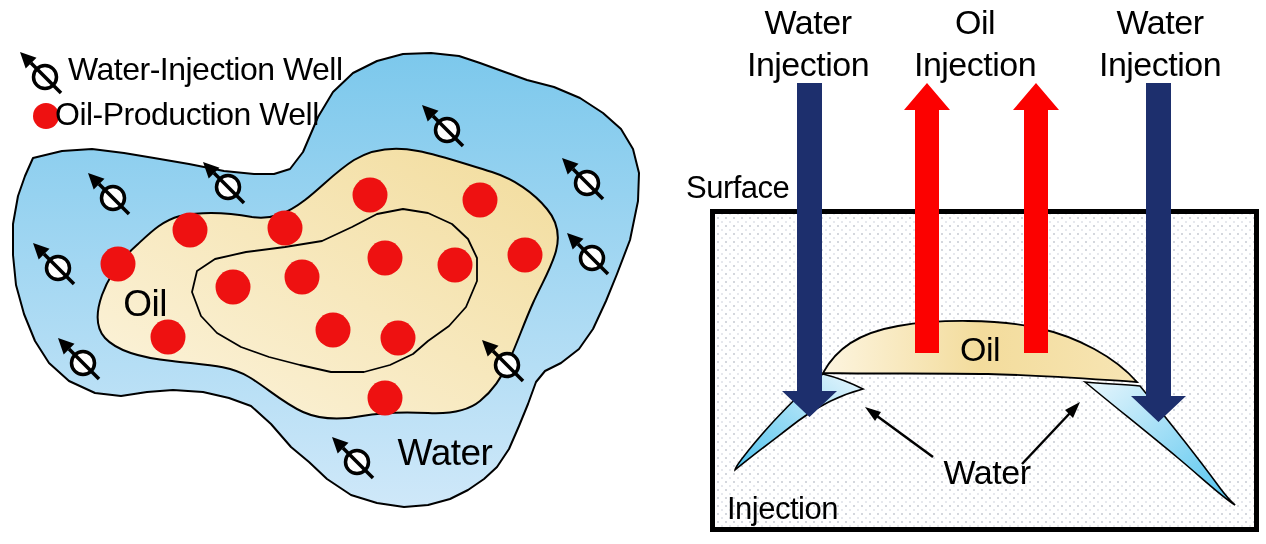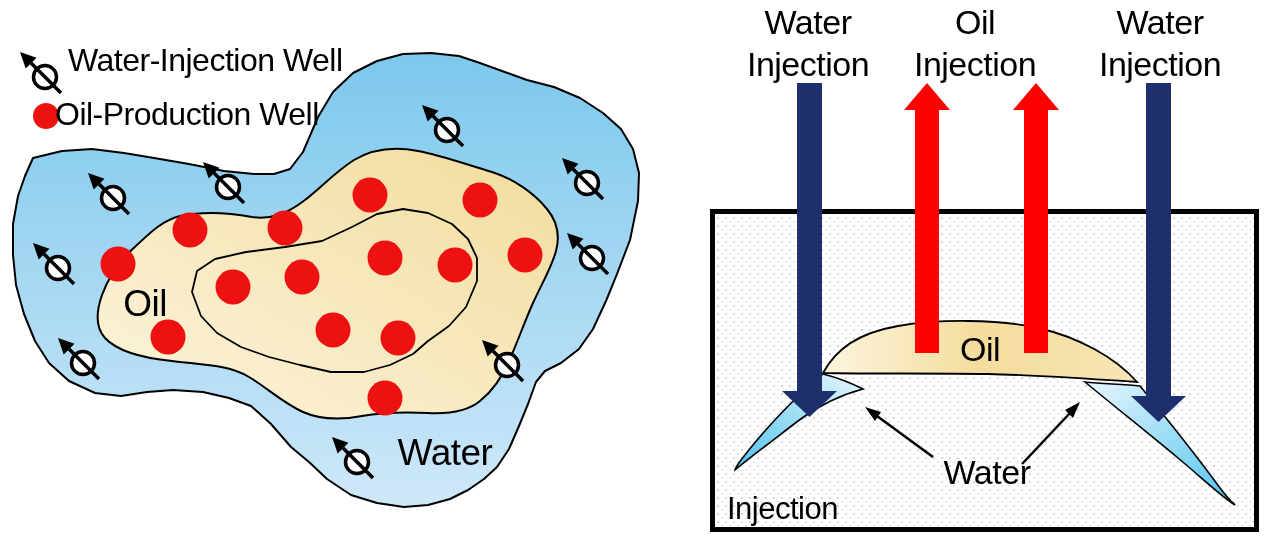--- a/index.html
+++ b/index.html
@@ -139,36 +139,37 @@
     <g>
       <line x1="273" y1="457" x2="217" y2="416" stroke="#000" stroke-width="2.5"></line>
       <polygon points="205,407 221,412 215,421" fill="#000"></polygon>
     </g>
     <g>
       <line x1="362" y1="464" x2="410" y2="413" stroke="#000" stroke-width="2.5"></line>
       <polygon points="420,402 413,418 405,410" fill="#000"></polygon>
     </g>
   </svg>
 
-  <div class="lbl fs32" style="left:68px;top:44px;">Water-Injection Well</div>
+  <div class="lbl fs32" style="left:68px;top:53px;">Water-Injection Well</div>
   <div class="lbl fs32" style="left:55px;top:98px;">Oil-Production Well</div>
 
   <div class="lbl ctr fs37" style="left:145px;top:303px;">Oil</div>
   <div class="lbl ctr fs37" style="left:445px;top:452px;">Water</div>
 
   <div class="toplabel" style="left:808px;">
     <div>Water</div>
     <div>Injection</div>
   </div>
   <div class="toplabel" style="left:975px;">
     <div>Oil</div>
     <div>Injection</div>
   </div>
   <div class="toplabel" style="left:1160px;">
     <div>Water</div>
     <div>Injection</div>
   </div>
 
+  <div class="lbl fs31" style="left:686px;top:172px;">Surface</div>
   <div class="lbl fs31" style="left:727px;top:493px;">Injection</div>
   <div class="lbl ctr fs34" style="left:980px;top:349px;">Oil</div>
   <div class="lbl ctr fs34" style="left:987px;top:472px;">Water</div>
 
 </div>
 
 </body></html>

